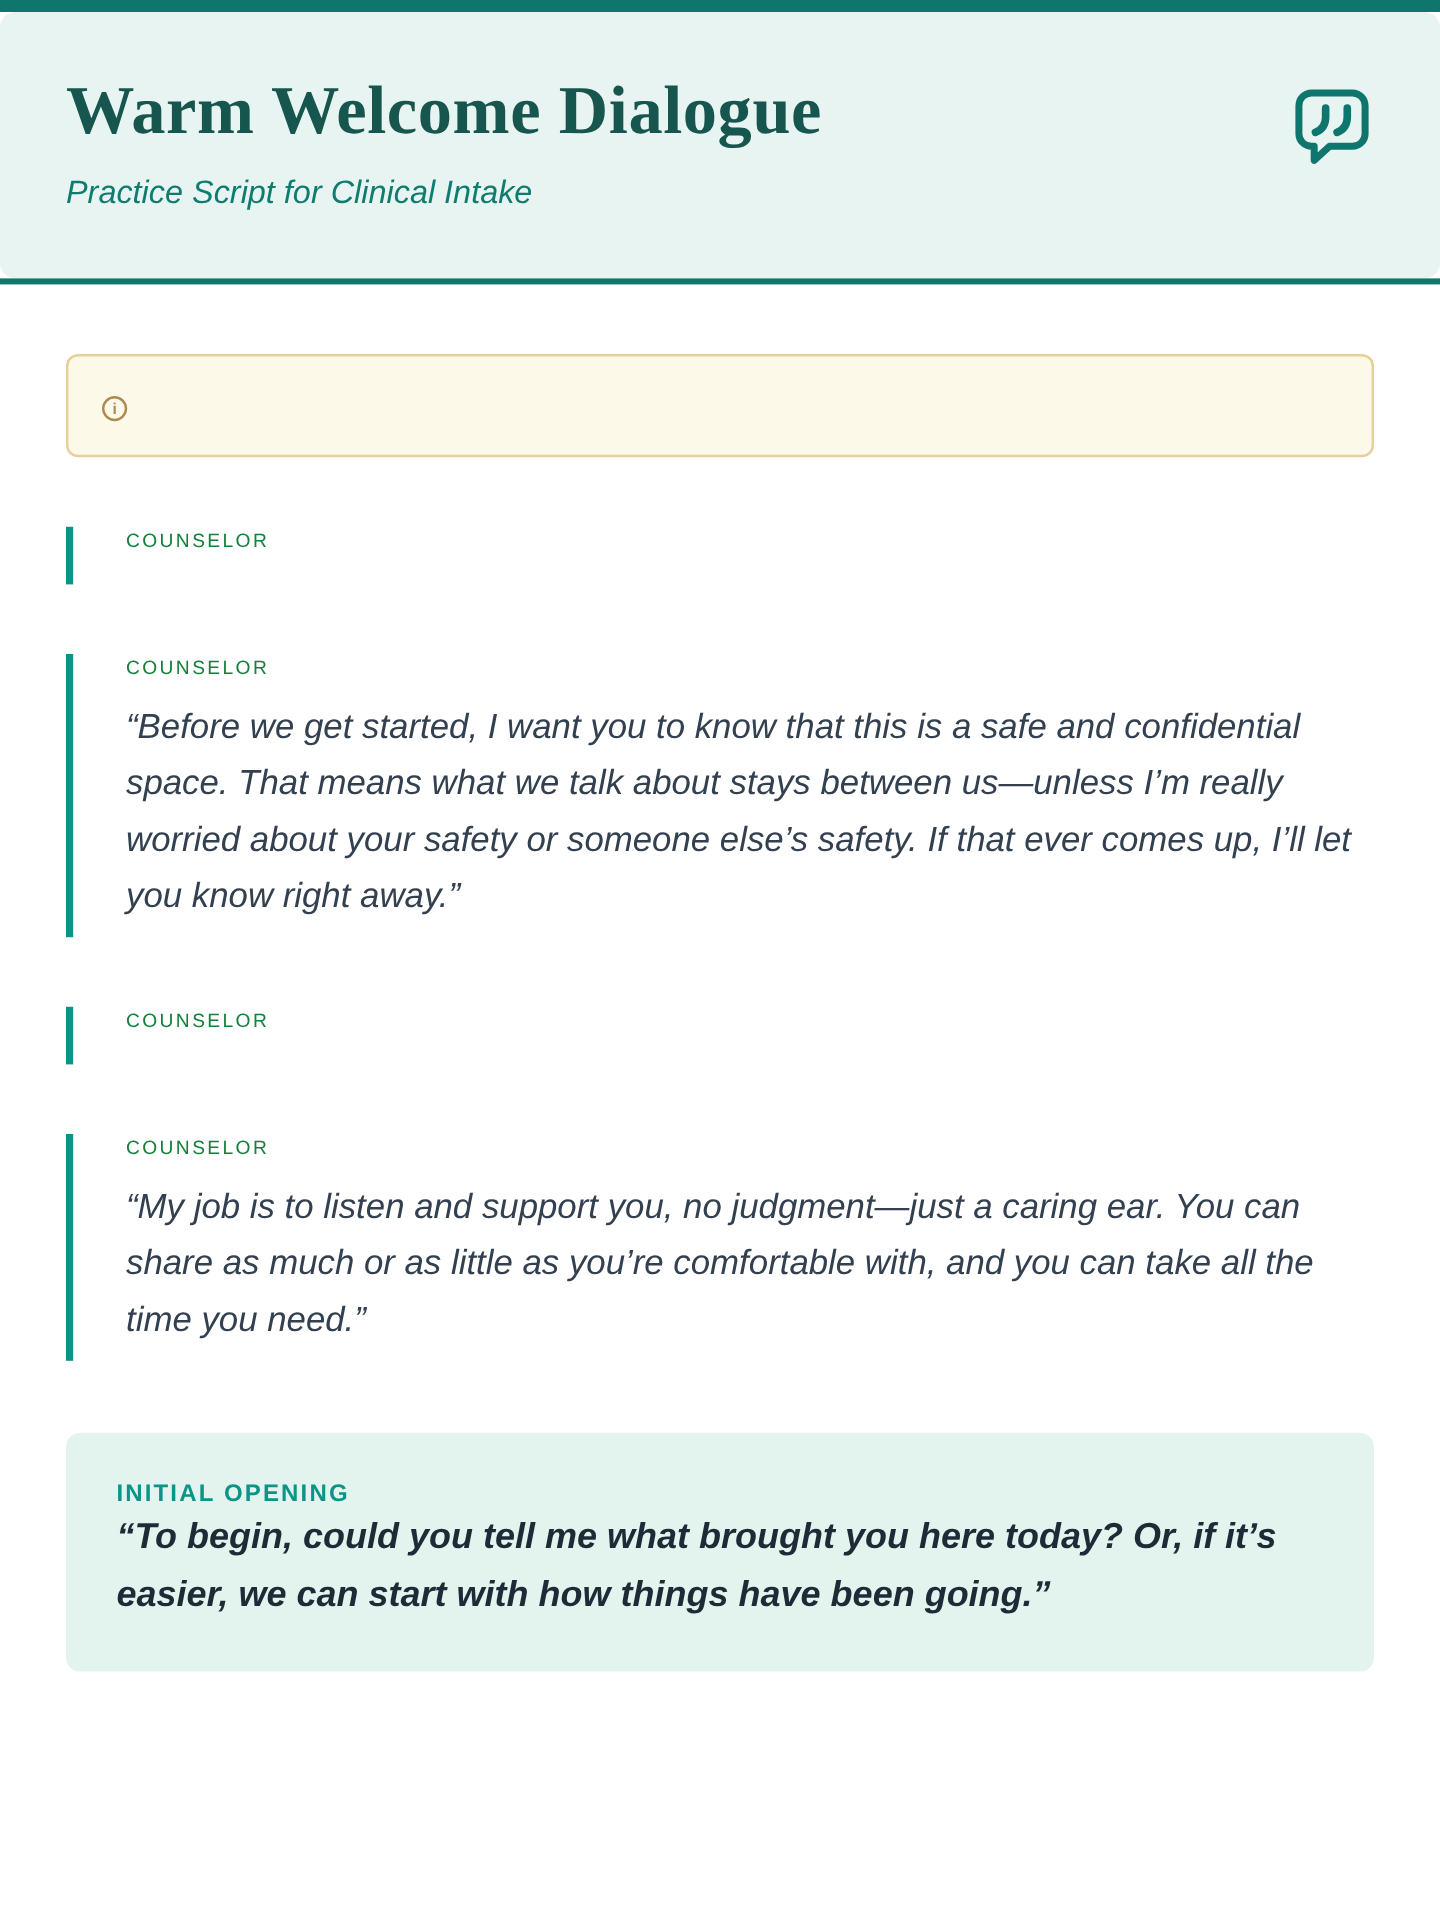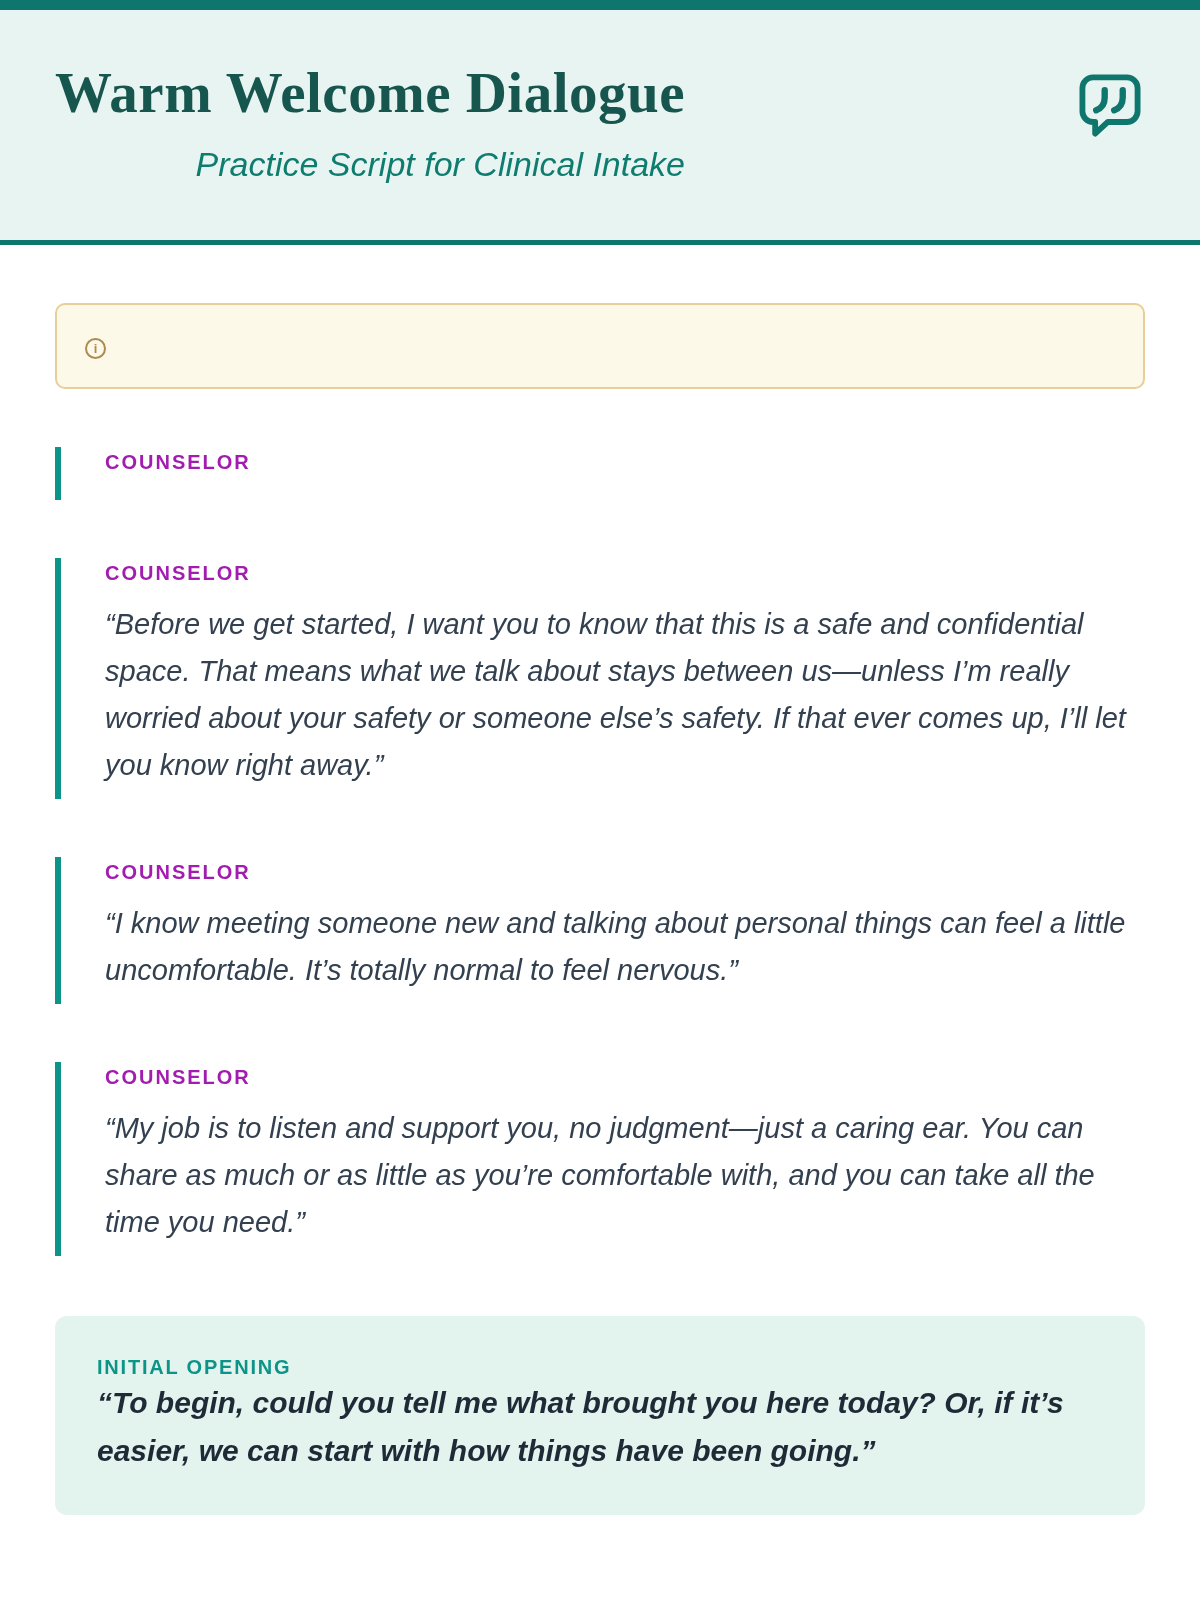--- a/index.html
+++ b/index.html
@@ -4,36 +4,35 @@
 <style>
   * { margin: 0; padding: 0; box-sizing: border-box; }
   html, body { width: 1200px; }
   body {
     height: 1600px;
     overflow: hidden;
     background: #ffffff;
     font-family: "Liberation Sans", sans-serif;
   }
   .topbar { height: 10px; background: #0f766e; }
-  .page-header { background: #e8f4f1; padding: 50px 55px 56px 55px; }
+  .page-header { background: #e8f4f1; padding: 50px 55px 56px 55px; border-radius: 13px; }
   .header-inner { display: flex; justify-content: space-between; align-items: flex-start; }
   .page-title {
     font-family: "Liberation Serif", serif;
     font-size: 57px;
     font-weight: bold;
     color: #17564e;
     letter-spacing: 0.5px;
   }
   .page-subtitle {
     margin-top: 20px;
     font-style: italic;
-    font-size: 34px;
+    font-size: 27px;
     color: #0e7c6e;
     font-weight: 500;
-    text-align: right;
   }
   .quote-icon { margin-top: 10px; flex: 0 0 auto; }
   .divider { height: 5px; background: #0f766e; }
   .content { padding: 58px 55px 0 55px; }
 
   .callout {
     background: #fdf9e8;
     border: 2px solid #e8cf9a;
     border-radius: 10px;
     padding: 26px 34px 28px 28px;
@@ -56,23 +55,23 @@
   }
   .callout-text { font-size: 24.5px; line-height: 1.62; color: #9a4a1f; }
   .callout-text strong { color: #7c3a10; }
 
   .dialogue-block {
     border-left: 6px solid #0d9488;
     padding: 4px 0 10px 44px;
     margin-top: 58px;
   }
   .speaker {
-    color: #a21caf;
-    font-weight: bold;
-    font-size: 20px;
+    color: #15803d;
+    font-weight: normal;
+    font-size: 16px;
     letter-spacing: 2px;
     margin-bottom: 16px;
   }
   .quote {
     font-style: italic;
     font-size: 29px;
     color: #33404f;
     line-height: 1.62;
   }
 
@@ -132,21 +131,20 @@
     <div class="speaker">COUNSELOR</div>
   </section>
 
   <section class="dialogue-block">
     <div class="speaker">COUNSELOR</div>
     <p class="quote">“Before we get started, I want you to know that this is a safe and confidential space. That means what we talk about stays between us—unless I’m really worried about your safety or someone else’s safety. If that ever comes up, I’ll let you know right away.”</p>
   </section>
 
   <section class="dialogue-block">
     <div class="speaker">COUNSELOR</div>
-    <p class="quote">“I know meeting someone new and talking about personal things can feel a little uncomfortable. It’s totally normal to feel nervous.”</p>
   </section>
 
   <section class="dialogue-block">
     <div class="speaker">COUNSELOR</div>
     <p class="quote">“My job is to listen and support you, no judgment—just a caring ear. You can share as much or as little as you’re comfortable with, and you can take all the time you need.”</p>
   </section>
 </div>
 
     <section class="opening">
       <div class="opening-label">INITIAL OPENING</div>

